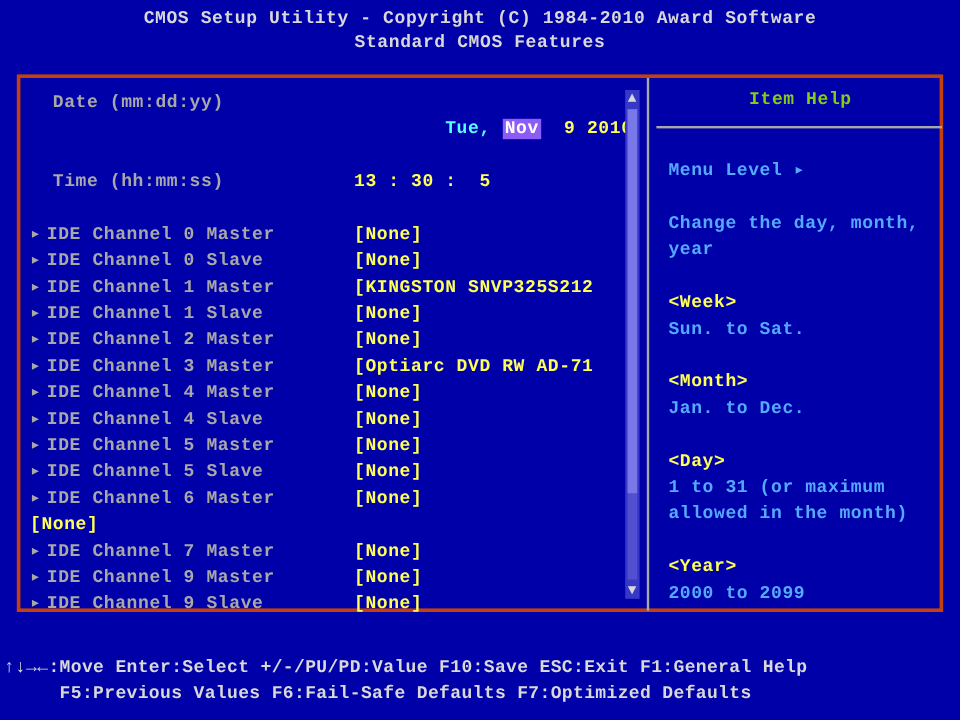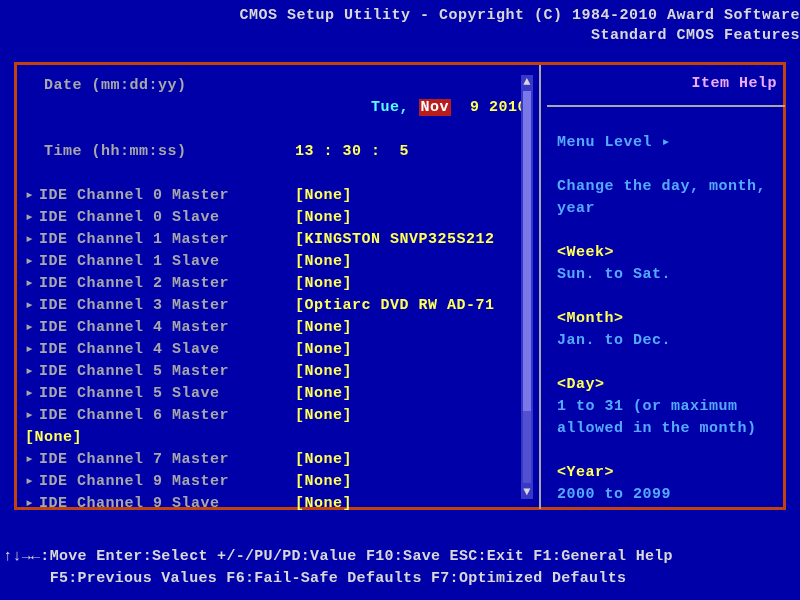--- a/index.html
+++ b/index.html
@@ -7,21 +7,21 @@
     width: 800px; height: 600px;
     background: #0000a8;
     font-family: "Courier New", monospace;
     font-size: 15px;
     font-weight: bold;
     color: #a8a8a8;
     overflow: hidden;
     letter-spacing: 0.5px;
   }
   .header {
-    text-align: right;
+    text-align: center;
     color: #d8d8d8;
     padding-top: 6px;
     line-height: 20px;
   }
   .frame {
     position: absolute;
     left: 14px; top: 62px;
     width: 772px; height: 448px;
     border: 3px solid #c2410c;
   }
@@ -38,39 +38,39 @@
     border-left: 2px solid #a8a8a8;
   }
   .right-pane {
     position: absolute;
     left: 530px; top: 0;
     width: 238px; height: 444px;
     padding: 10px 8px 10px 10px;
     color: #55aaff;
   }
   .right-title {
-    text-align: right;
-    color: #f0abfc;
+    text-align: center;
+    color: #84cc16;
     margin-bottom: 8px;
   }
   .right-sep {
     position: absolute;
     left: 0; top: 40px;
     width: 238px; height: 0;
     border-top: 2px solid #a8a8a8;
   }
   .right-body {
     margin-top: 40px;
     line-height: 22px;
   }
   .yellow { color: #ffff55; }
   .cyan { color: #55ffff; }
   .gray { color: #a8a8a8; }
   .sel {
-    background: #b91c1c;
+    background: #8b5cf6;
     color: #ffffff;
     padding: 0 2px;
   }
   .row {
     display: flex;
     line-height: 22px;
     white-space: pre;
   }
   .lab { flex: 0 0 270px; }
   .val { flex: 1 1 auto; overflow: hidden; }

